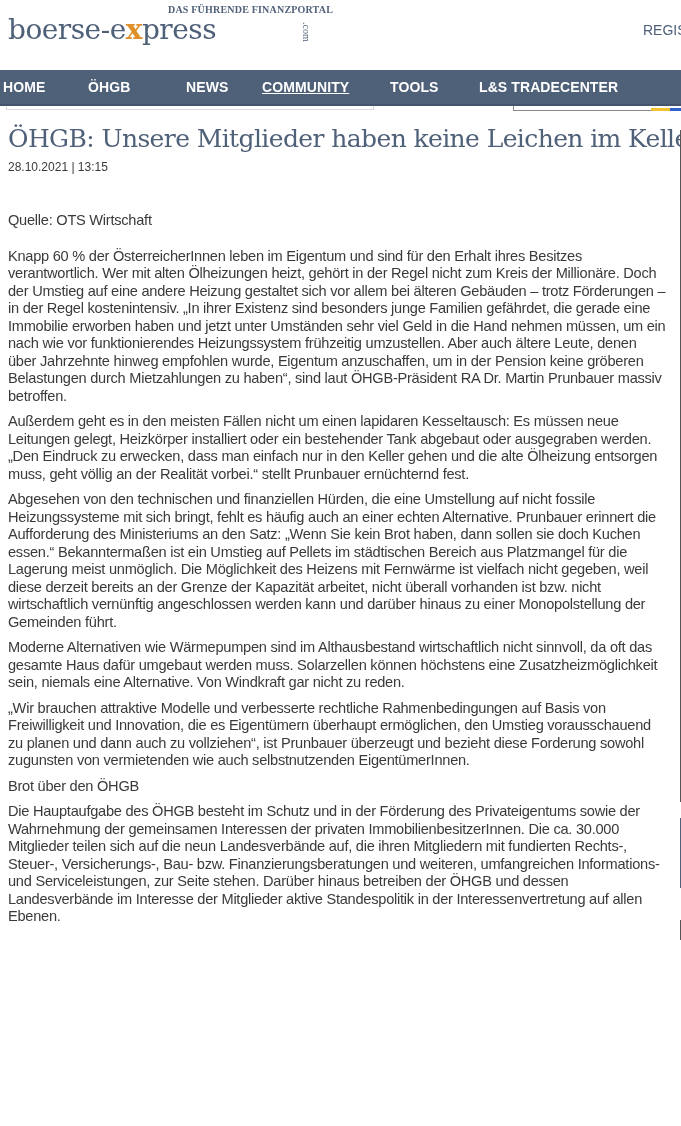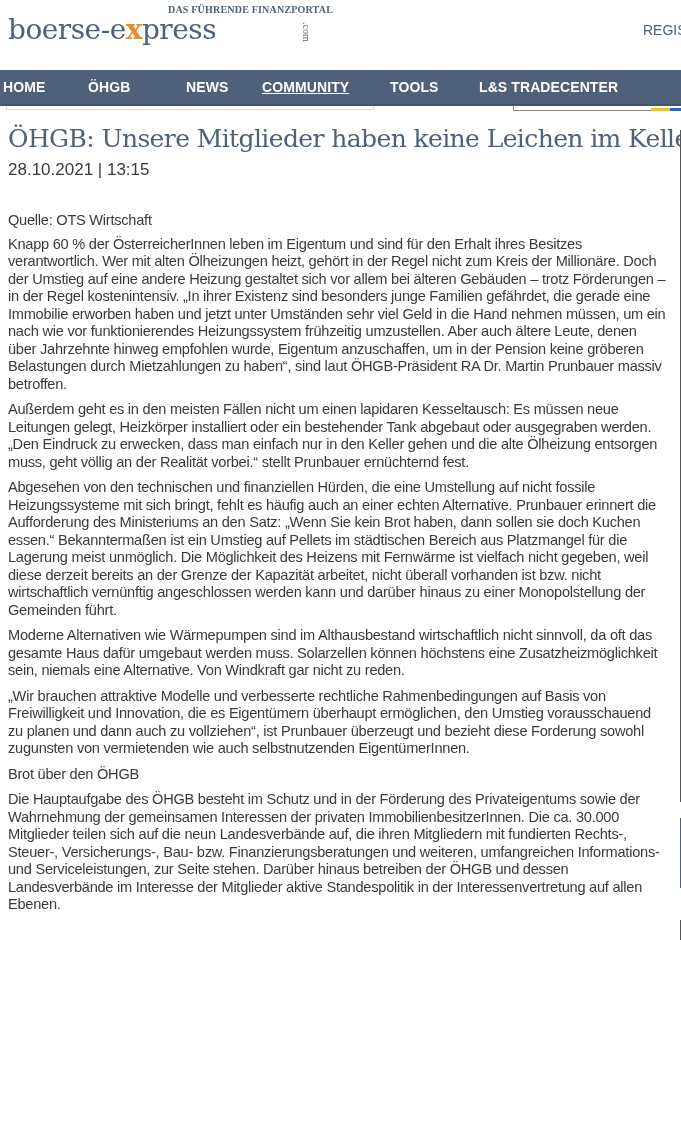--- a/index.html
+++ b/index.html
@@ -133,39 +133,39 @@
       font-weight: normal;
       font-size: 25px;
       color: #4f6079;
       white-space: nowrap;
       letter-spacing: -0.6px;
     }
     .article-date {
       position: absolute;
       left: 8px;
       top: 160px;
-      font-size: 17px;
+      font-size: 12px;
       color: #3a3a3a;
       white-space: nowrap;
     }
     .article-body {
       position: absolute;
       left: 8px;
       top: 212px;
       width: 660px;
       font-size: 14.6px;
       line-height: 17.5px;
       color: #3a3a3a;
       letter-spacing: -0.25px;
     }
     .article-body p {
       margin: 0 0 8px 0;
     }
     .article-body p.source {
-      margin-bottom: 6px;
+      margin-bottom: 18px;
     }
     .article-body a {
       color: #3a3a3a;
       text-decoration: underline;
     }
     .side-rule-1 {
       position: absolute;
       left: 680px;
       top: 130px;
       width: 1px;

